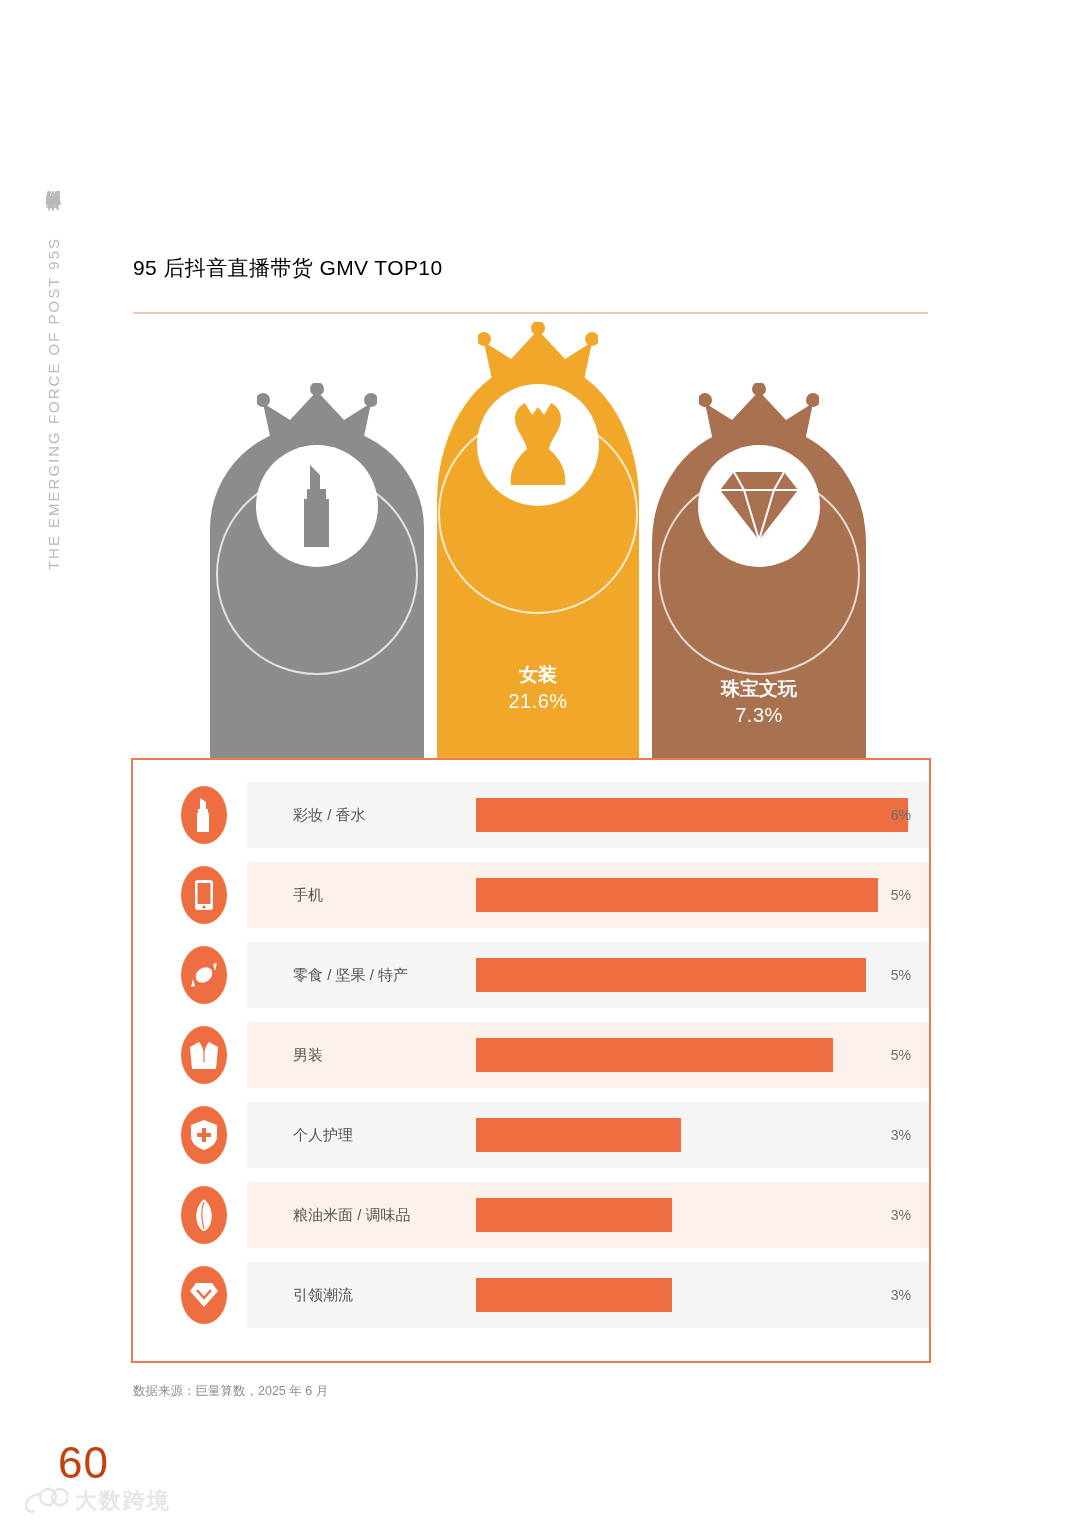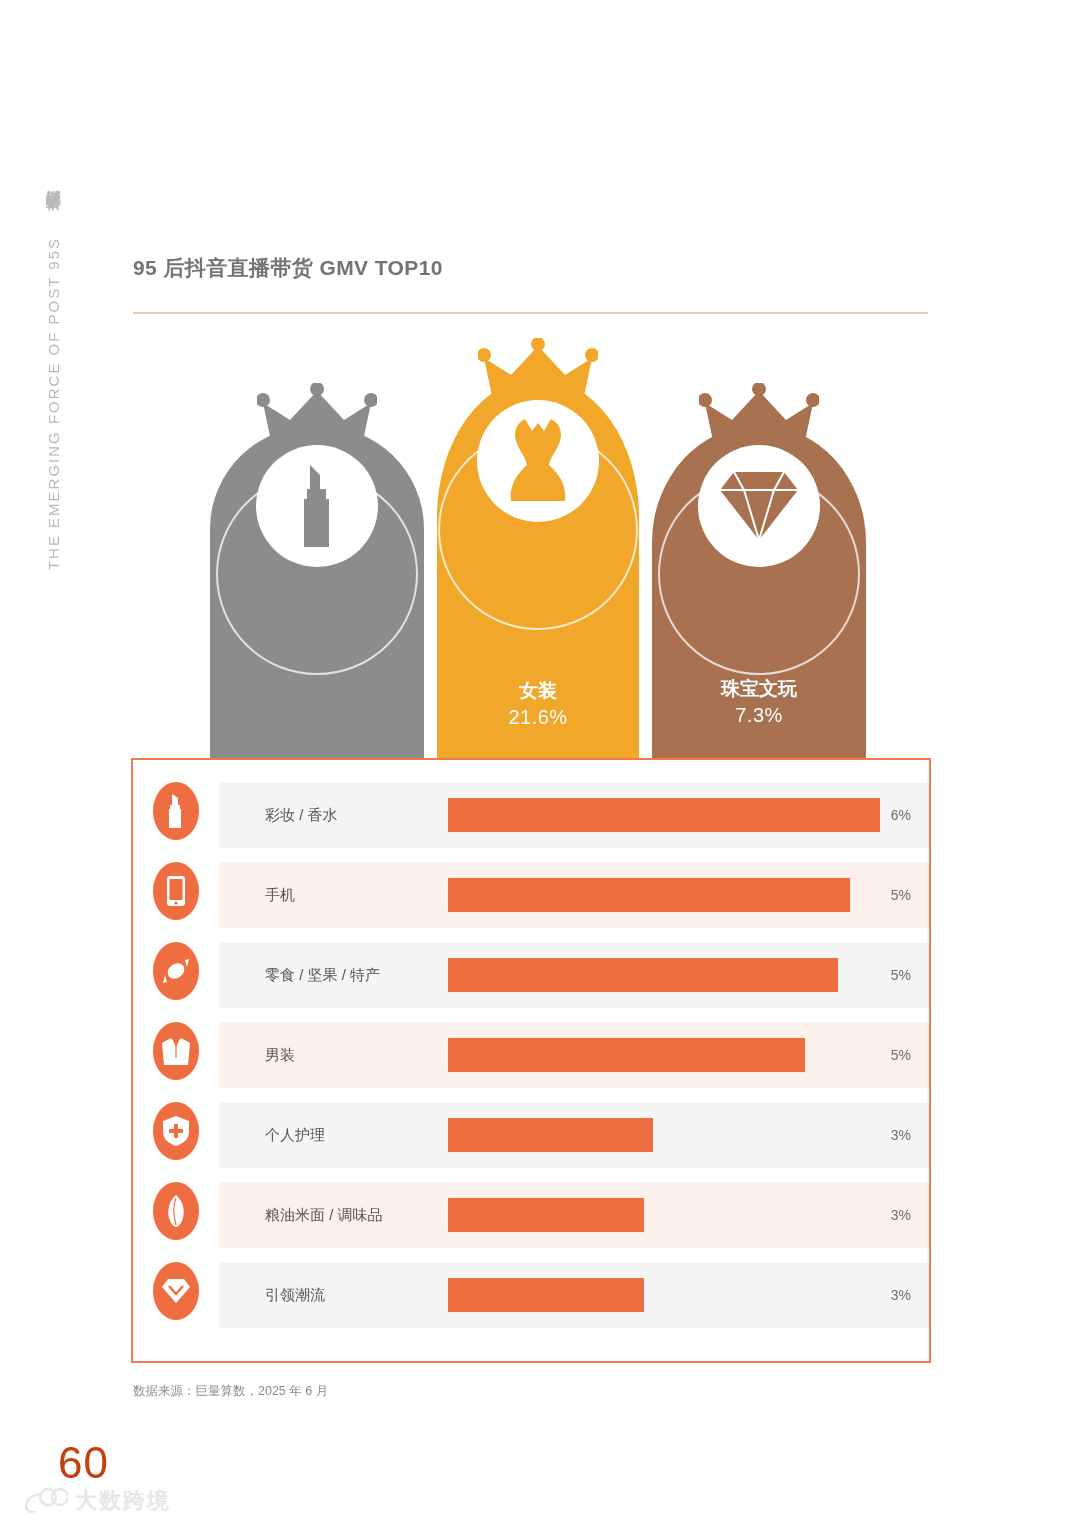--- a/index.html
+++ b/index.html
@@ -40,21 +40,21 @@
     letter-spacing:0.5px;white-space:nowrap;
   }
 
   
   .intro{position:absolute;left:133px;top:164px;width:830px;}
   .intro p{margin:0 0 11px 0;font-size:15.5px;line-height:1.5;color:#4f4f4f;font-weight:400;}
 
   
   .sec-title{
     position:absolute;left:133px;top:254px;
-    font-size:21px;font-weight:700;color:#737373;letter-spacing:0.4px;
+    font-size:21px;font-weight:400;color:#000000;letter-spacing:0.4px;
   }
   .sec-rule{
     position:absolute;left:133px;top:312px;width:795px;height:2px;
     background:#f3c3b3;
   }
 
   
   .podium{position:absolute;left:0;top:330px;width:1080px;height:440px;}
   .col{position:absolute;}
   .col .arch{
@@ -82,21 +82,21 @@
   .crown{position:absolute;}
 
   
   .card{
     position:absolute;left:131px;top:758px;width:800px;height:605px;
     border:2px solid #ef7a4e;background:#ffffff;box-sizing:border-box;
   }
   .rows{position:absolute;left:0;top:22px;width:100%;}
   .row{
     position:relative;height:66px;margin-bottom:14px;
-    display:flex;align-items:flex-start;
+    display:flex;align-items:center;padding-left:28px;
   }
   .row .ico-cell{
     width:86px;flex:0 0 86px;display:flex;align-items:center;justify-content:center;
   }
   .ico{
     width:46px;height:58px;border-radius:50%;
     background:#ef6e41;display:flex;align-items:center;justify-content:center;
   }
   .ico svg{display:block;}
   .row .track{
@@ -164,21 +164,21 @@
       <div class="disc" style="left:46px;top:20px;width:122px;height:122px;"></div>
       <div class="glyph" style="left:46px;top:20px;width:122px;height:122px;">
         <svg width="42" height="82" viewBox="0 0 42 82">
           <path d="M14 0 L24 10 L24 26 L14 26 Z" fill="#8c8c8c"></path>
           <rect x="11" y="24" width="19" height="12" fill="#8c8c8c"></rect>
           <rect x="8" y="34" width="25" height="48" fill="#8c8c8c"></rect>
         </svg>
       </div>
     </div>
 
-    <div class="col c2" style="left:437px;top:48px;width:202px;height:408px;">
+    <div class="col c2" style="left:437px;top:32px;width:202px;height:408px;">
       <div class="arch" style="background:#f0a72a;"></div>
       <svg class="crown" width="120" height="62" viewBox="0 0 120 62" style="left:41px;top:-40px;">
         <path d="M14 58 L6 20 L33 37 L60 8 L87 37 L114 20 L106 58 Z" fill="#f0a72a"></path>
         <circle cx="6" cy="17" r="7" fill="#f0a72a"></circle>
         <circle cx="60" cy="6" r="7" fill="#f0a72a"></circle>
         <circle cx="114" cy="17" r="7" fill="#f0a72a"></circle>
       </svg>
       <div class="ring" style="left:1px;top:52px;width:200px;height:200px;"></div>
       <div class="disc" style="left:40px;top:22px;width:122px;height:122px;"></div>
       <div class="glyph" style="left:40px;top:22px;width:122px;height:122px;">

